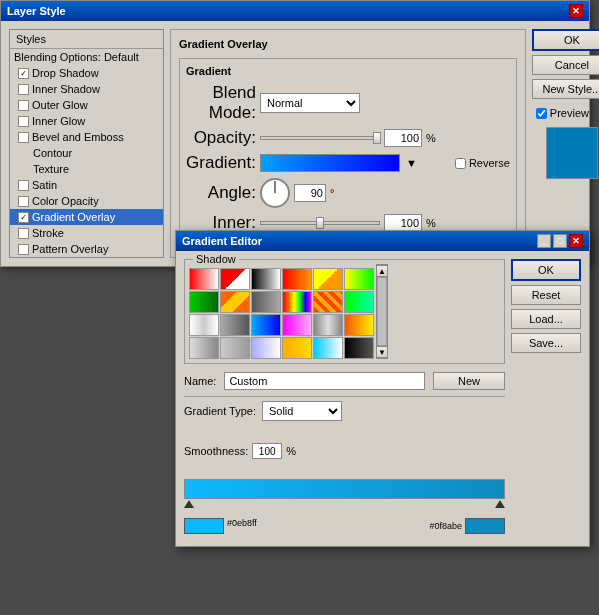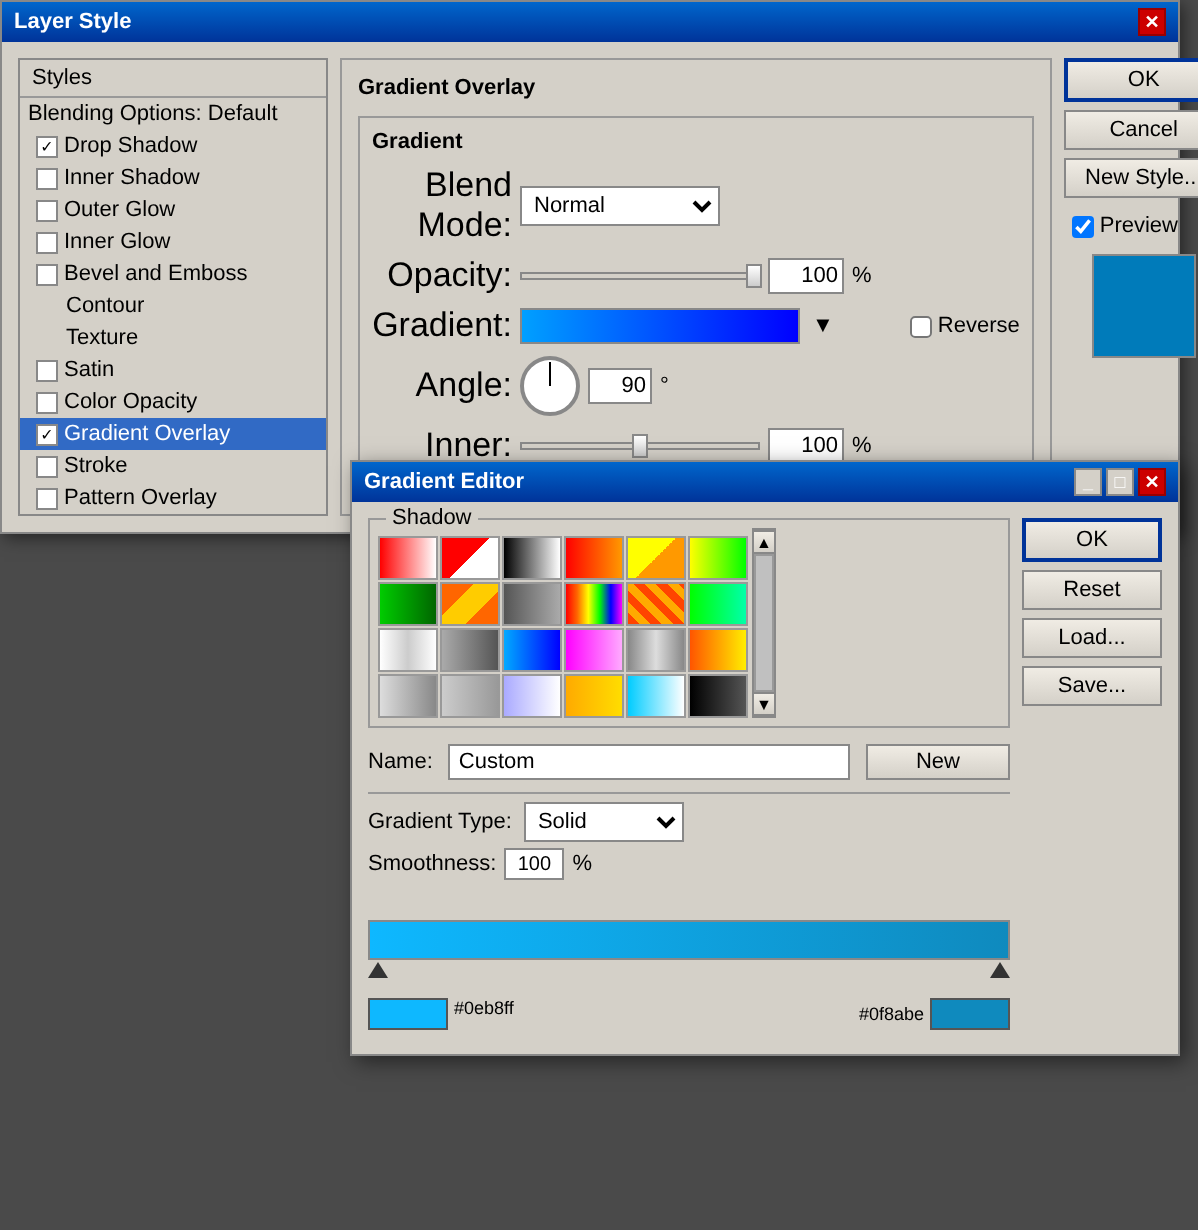--- a/index.html
+++ b/index.html
@@ -290,21 +290,21 @@
       background: white;
       font-size: 11px;
       padding: 1px 4px;
     }
     
     
     .type-row {
       display: flex;
       align-items: center;
       gap: 6px;
-      margin-bottom: 3px;
+      margin-bottom: 22px;
     }
     
     
     .smoothness-row {
       display: flex;
       align-items: center;
       gap: 4px;
       margin-bottom: 8px;
     }
     .small-number {

